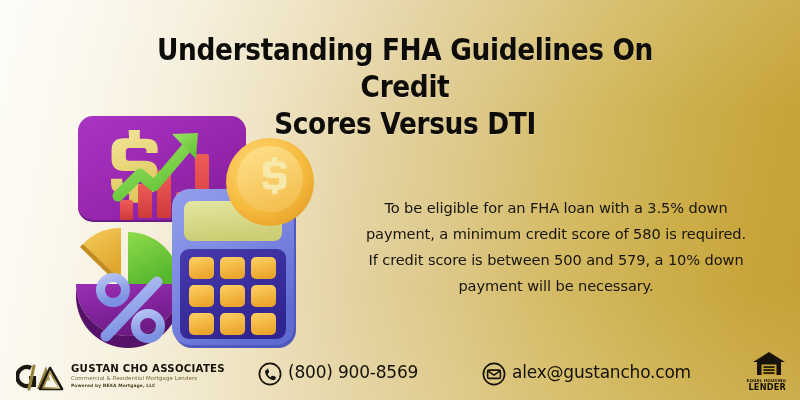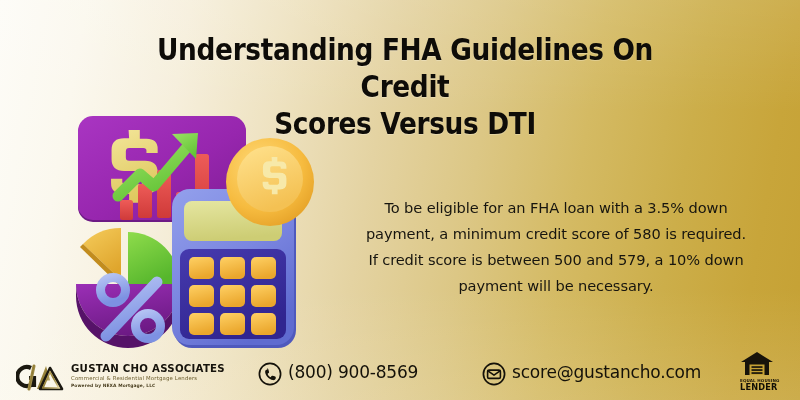--- a/index.html
+++ b/index.html
@@ -152,21 +152,21 @@
   .contact .ico svg { display:block; width:100%; height:100%; }
 
   .ehl {
     position: absolute;
     right: 14px;
     bottom: 8px;
     width: 46px;
     height: 42px;
     display: flex;
     flex-direction: column;
-    align-items: flex-start;
+    align-items: flex-end;
     justify-content: flex-end;
   }
   .ehl-house { width: 34px; height: 26px; }
   .ehl-house svg { display:block; width:100%; height:100%; }
   .ehl-l1 {
     font-family: "DejaVu Sans", sans-serif;
     font-weight: 700;
     font-size: 4.1px;
     letter-spacing: 0.1px;
     color: #1a1509;
@@ -364,21 +364,21 @@
     </div>
 
     <div class="contact email">
       <span class="ico">
         <svg viewBox="0 0 24 24" xmlns="http://www.w3.org/2000/svg">
           <circle cx="12" cy="12" r="10.6" fill="none" stroke="#141109" stroke-width="1.7"></circle>
           <rect x="5.6" y="8.1" width="12.8" height="8.3" rx="1.5" fill="none" stroke="#141109" stroke-width="1.6"></rect>
           <path d="M5.9 8.9 L12 13.2 L18.1 8.9" fill="none" stroke="#141109" stroke-width="1.6" stroke-linecap="round" stroke-linejoin="round"></path>
         </svg>
       </span>
-      <span>score@gustancho.com</span>
+      <span>alex@gustancho.com</span>
     </div>
 
     <div class="ehl">
       <div class="ehl-house">
         <svg viewBox="0 0 34 26" xmlns="http://www.w3.org/2000/svg">
           <path d="M17 1 L33 11 H29 V24 H5 V11 H1 Z" fill="#17130a"></path>
           <rect x="9.5" y="13.5" width="15" height="10.5" fill="#c5a134"></rect>
           <rect x="11.5" y="15.2" width="11" height="1.7" fill="#17130a"></rect>
           <rect x="11.5" y="18.2" width="11" height="1.7" fill="#17130a"></rect>
           <rect x="11.5" y="21.2" width="11" height="1.7" fill="#17130a"></rect>

